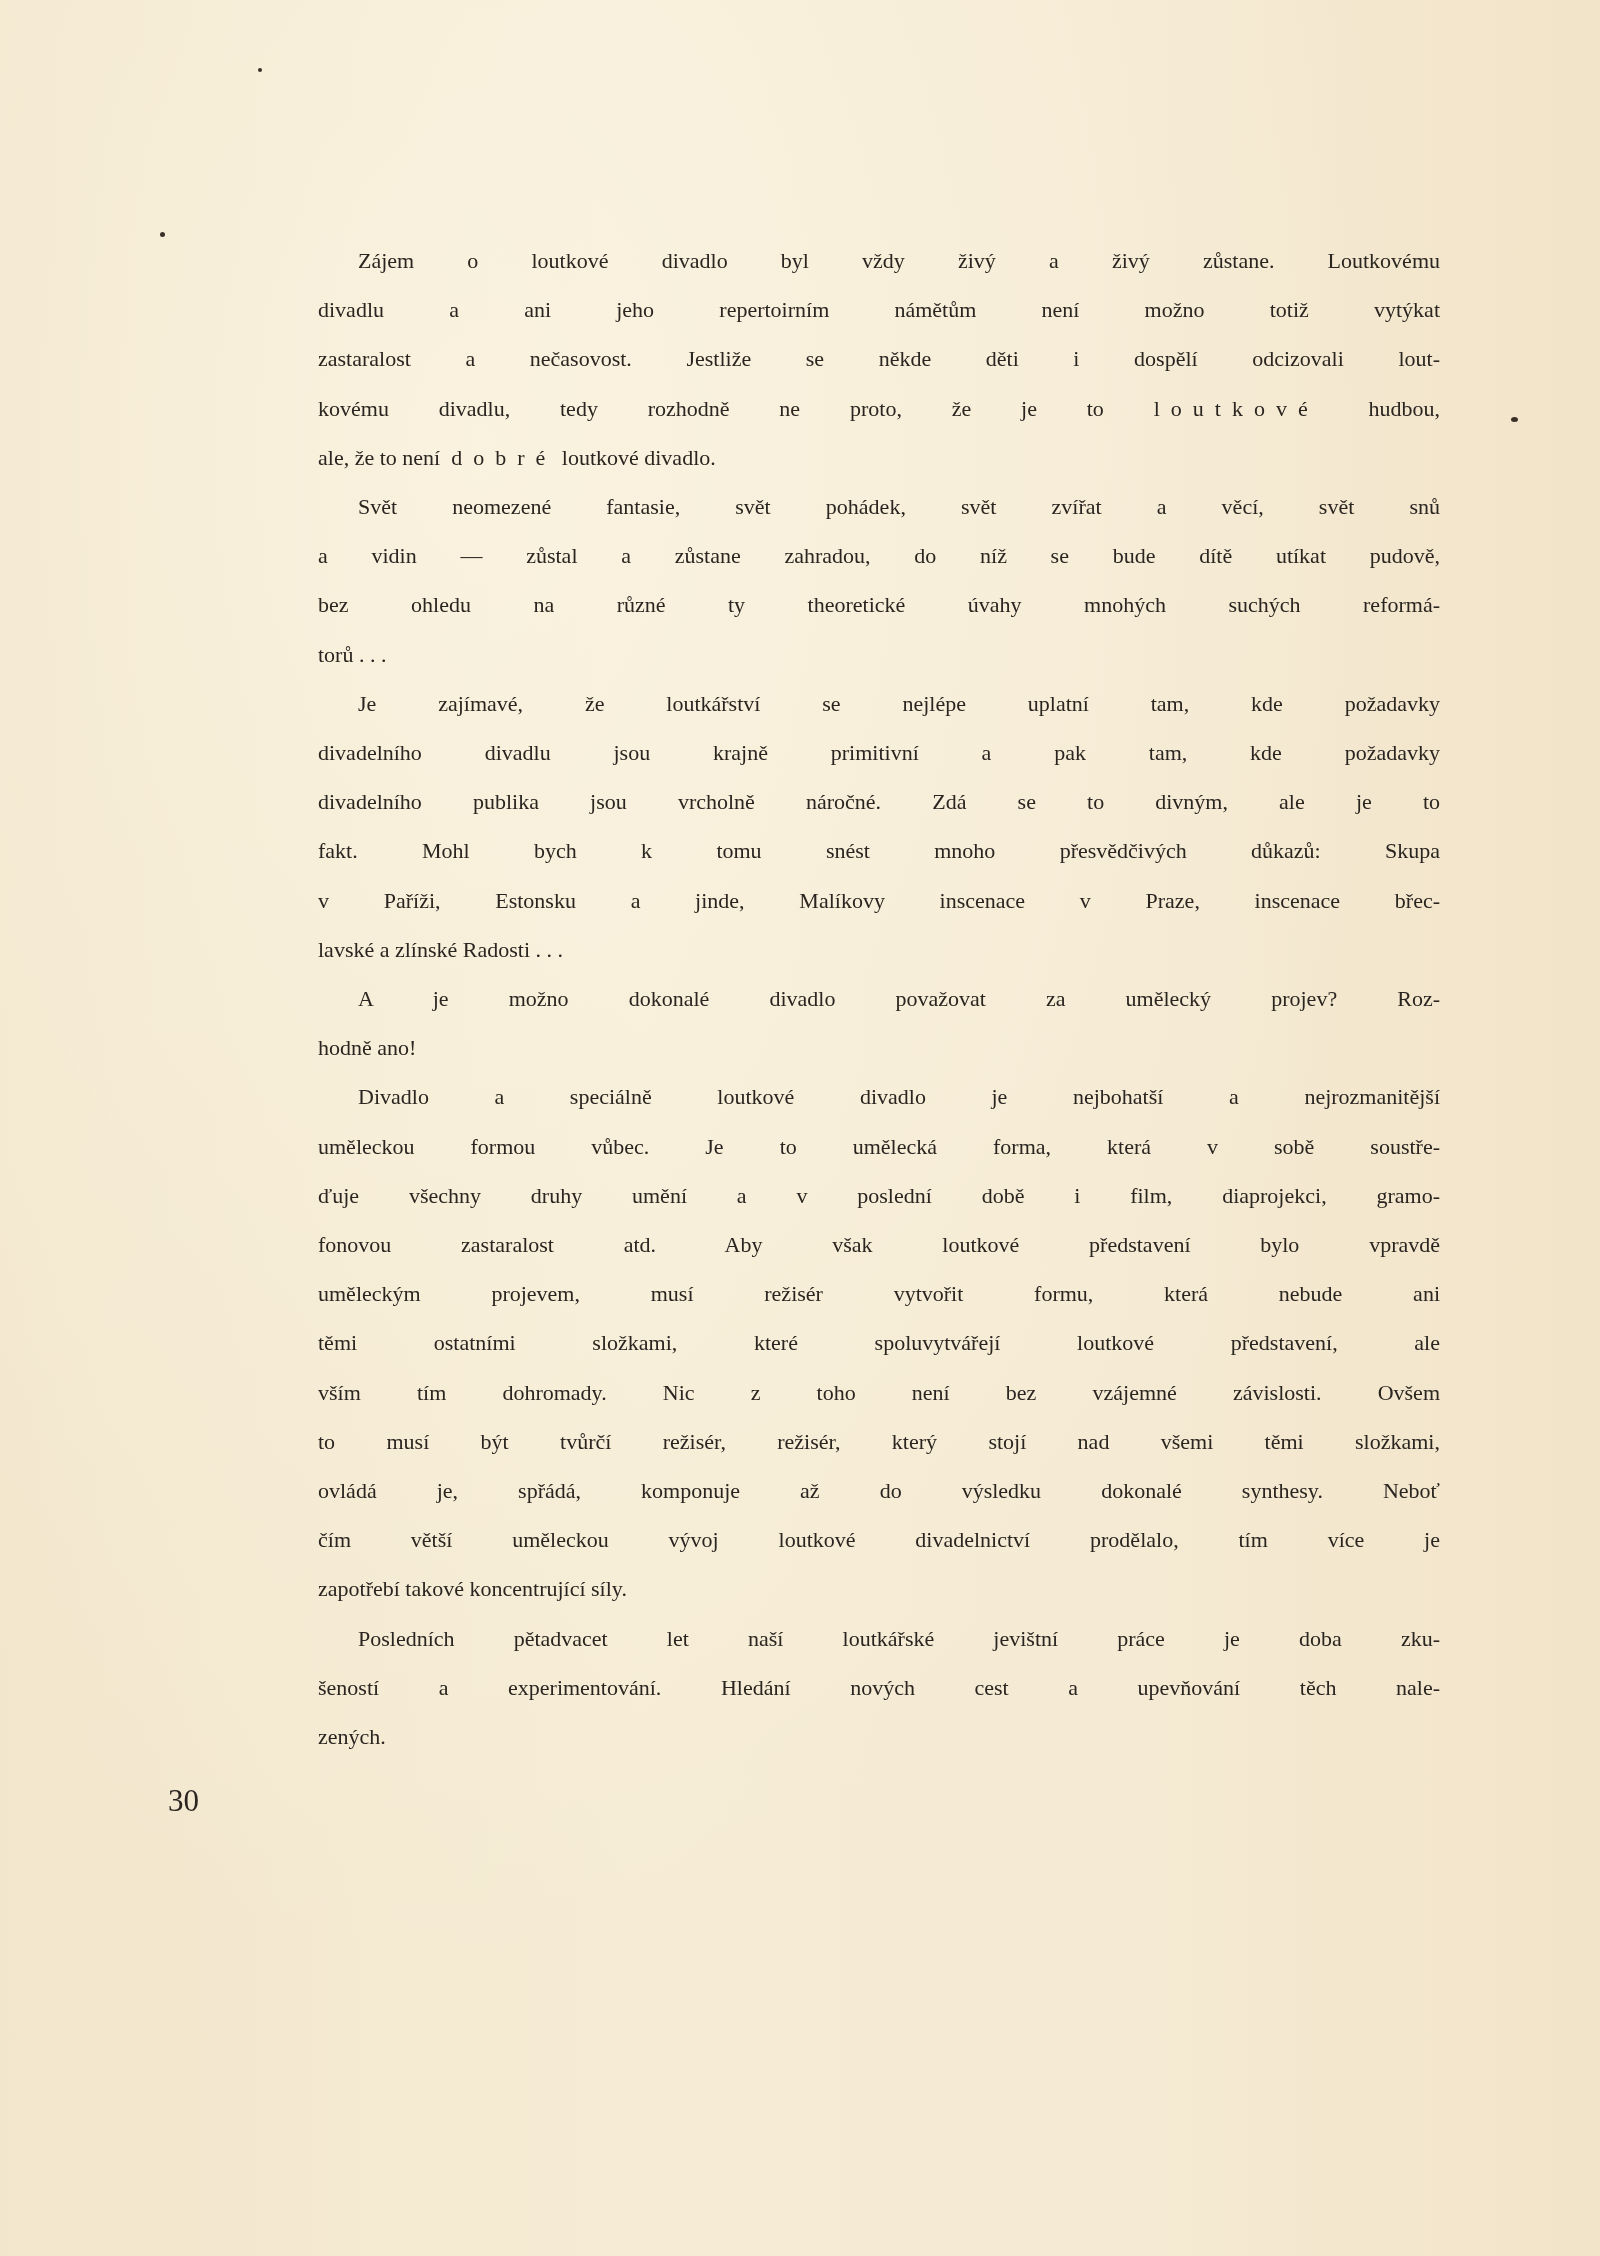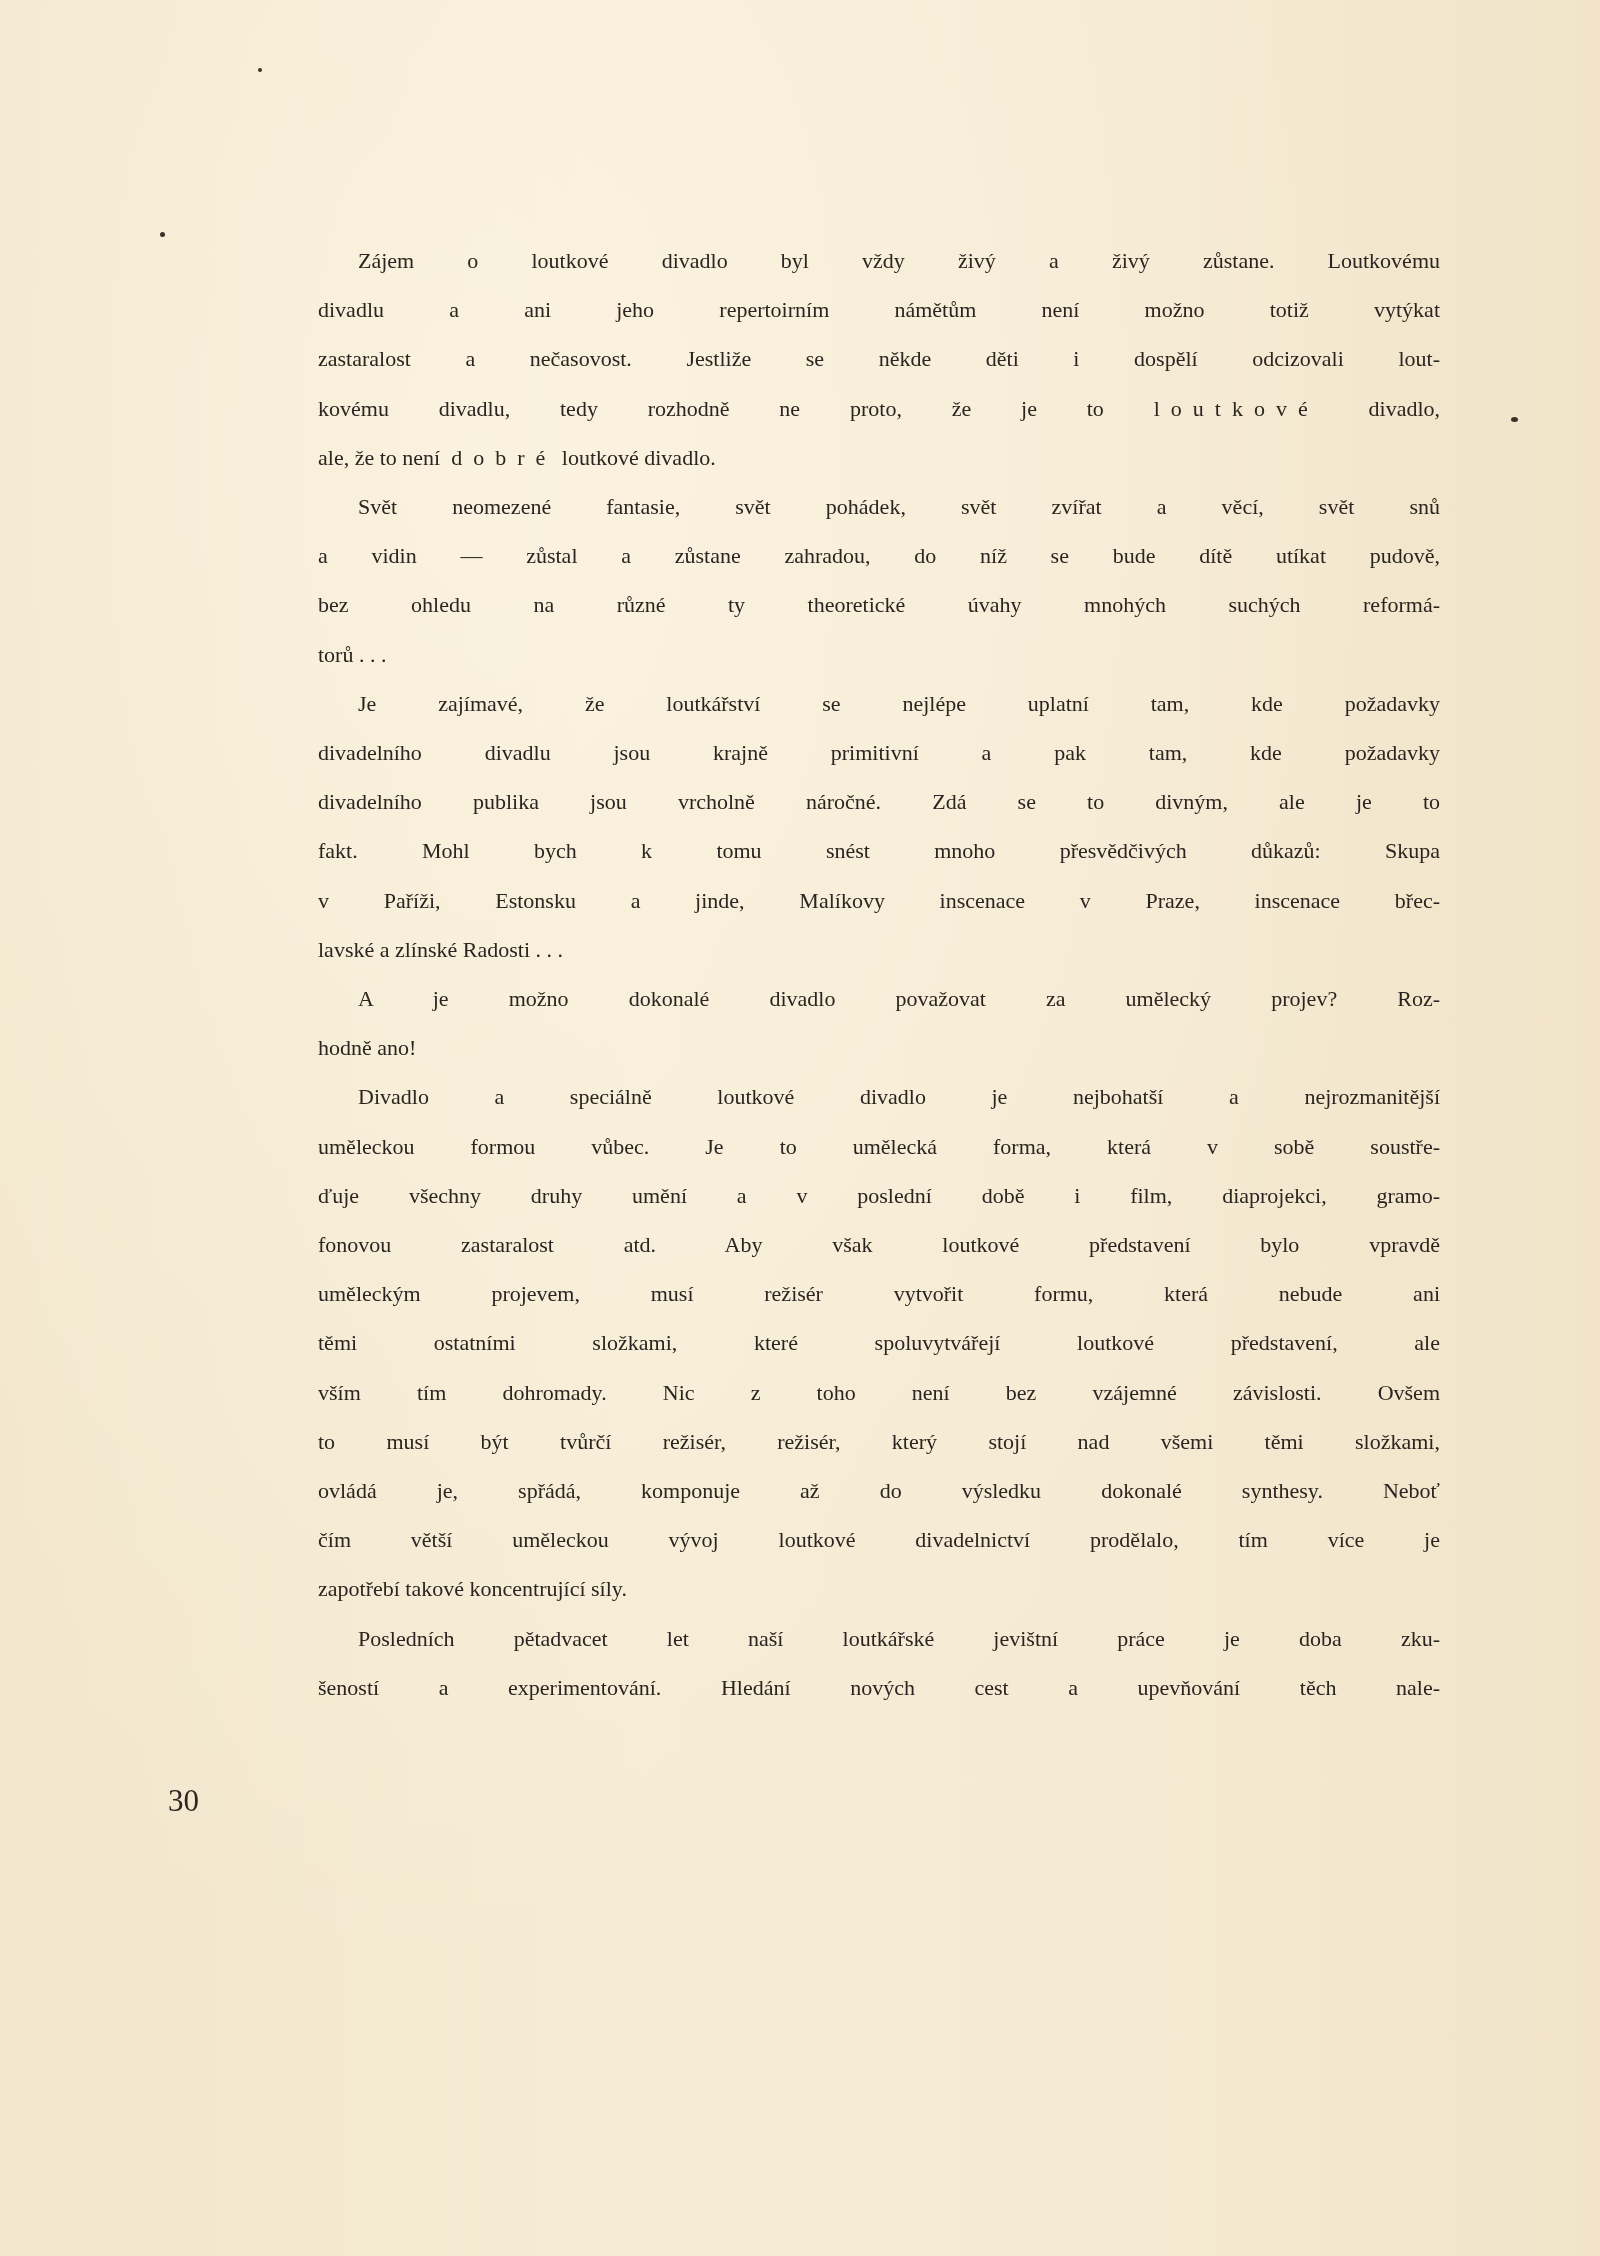--- a/index.html
+++ b/index.html
@@ -49,21 +49,21 @@
 <body>
 
 <div class="page">
 
   <div class="text-block">
 
     <div class="para">
       <span class="line" style="padding-left:40px">Zájem o loutkové divadlo byl vždy živý a živý zůstane. Loutkovému</span>
       <span class="line">divadlu a ani jeho repertoirním námětům není možno totiž vytýkat</span>
       <span class="line">zastaralost a nečasovost. Jestliže se někde děti i dospělí odcizovali lout-</span>
-      <span class="line"><span>kovému divadlu, tedy rozhodně ne proto, že je to</span> <span class="spaced">loutkové</span> <span>divadlo,</span></span>
+      <span class="line"><span>kovému divadlu, tedy rozhodně ne proto, že je to</span> <span class="spaced">loutkové</span> <span>hudbou,</span></span>
       <span class="line last"><span>ale, že to není</span>&nbsp; <span class="spaced">dobré</span> <span>loutkové divadlo.</span></span>
     </div>
 
     <div class="para">
       <span class="line" style="padding-left:40px">Svět neomezené fantasie, svět pohádek, svět zvířat a věcí, svět snů</span>
       <span class="line">a vidin — zůstal a zůstane zahradou, do níž se bude dítě utíkat pudově,</span>
       <span class="line">bez ohledu na různé ty theoretické úvahy mnohých suchých reformá-</span>
       <span class="line last">torů . . .</span>
     </div>
 
@@ -91,20 +91,21 @@
       <span class="line">vším tím dohromady. Nic z toho není bez vzájemné závislosti. Ovšem</span>
       <span class="line">to musí být tvůrčí režisér, režisér, který stojí nad všemi těmi složkami,</span>
       <span class="line">ovládá je, spřádá, komponuje až do výsledku dokonalé synthesy. Neboť</span>
       <span class="line">čím větší uměleckou vývoj loutkové divadelnictví prodělalo, tím více je</span>
       <span class="line last">zapotřebí takové koncentrující síly.</span>
     </div>
 
     <div class="para">
       <span class="line" style="padding-left:40px">Posledních pětadvacet let naší loutkářské jevištní práce je doba zku-</span>
       <span class="line">šeností a experimentování. Hledání nových cest a upevňování těch nale-</span>
+      <span class="line last">zených.</span>
     </div>
 
   </div>
 
   <div class="page-number">30</div>
 
   <span class="speck" style="left:258px;top:68px;width:4px;height:4px;"></span>
   <span class="speck" style="left:160px;top:232px;width:5px;height:5px;"></span>
   <span class="speck" style="left:1511px;top:417px;width:7px;height:5px;"></span>
 </div>

